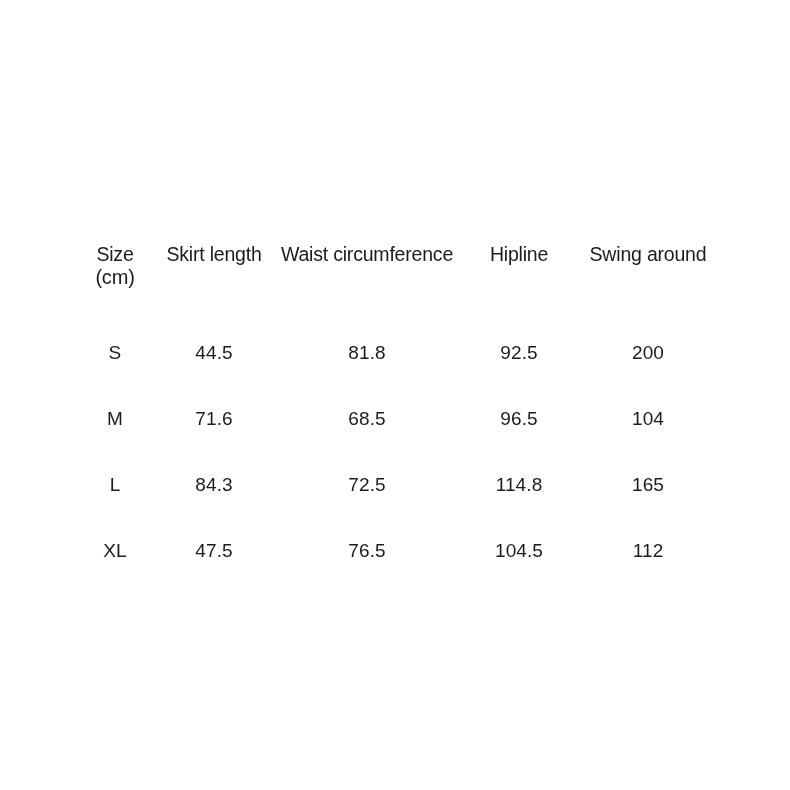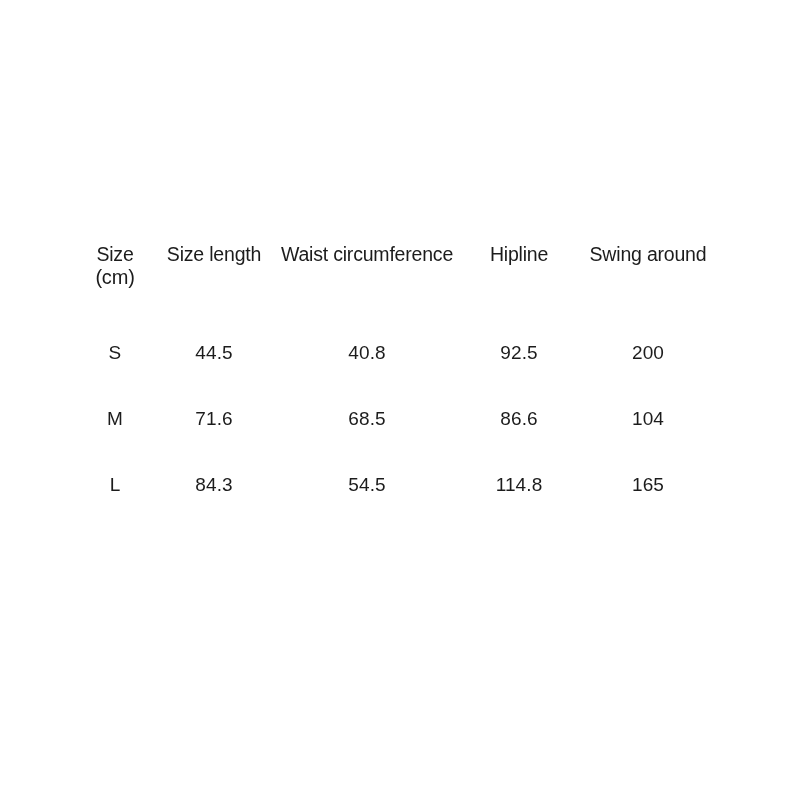--- a/index.html
+++ b/index.html
@@ -88,52 +88,59 @@
       </colgroup>
       <thead>
         <tr>
           <th>
             <span class="hdr-size">
               <span>Size</span>
               <span class="unit">(cm)</span>
             </span>
           </th>
           <th>
-            <span class="hdr-plain">Size length</span>
+            <span class="hdr-plain">Skirt length</span>
           </th>
           <th>
             <span class="hdr-plain">Waist circumference</span>
           </th>
           <th>
             <span class="hdr-plain">Hipline</span>
           </th>
           <th>
             <span class="hdr-plain">Swing around</span>
           </th>
         </tr>
       </thead>
       <tbody>
         <tr>
           <td>S</td>
           <td>44.5</td>
-          <td>40.8</td>
+          <td>81.8</td>
           <td>92.5</td>
           <td>200</td>
         </tr>
         <tr>
           <td>M</td>
           <td>71.6</td>
           <td>68.5</td>
-          <td>86.6</td>
+          <td>96.5</td>
           <td>104</td>
         </tr>
         <tr>
           <td>L</td>
           <td>84.3</td>
-          <td>54.5</td>
+          <td>72.5</td>
           <td>114.8</td>
           <td>165</td>
+        </tr>
+        <tr>
+          <td>XL</td>
+          <td>47.5</td>
+          <td>76.5</td>
+          <td>104.5</td>
+          <td>112</td>
         </tr>
       </tbody>
     </table>
   </div>
 
 </div>
 
 </body></html>

